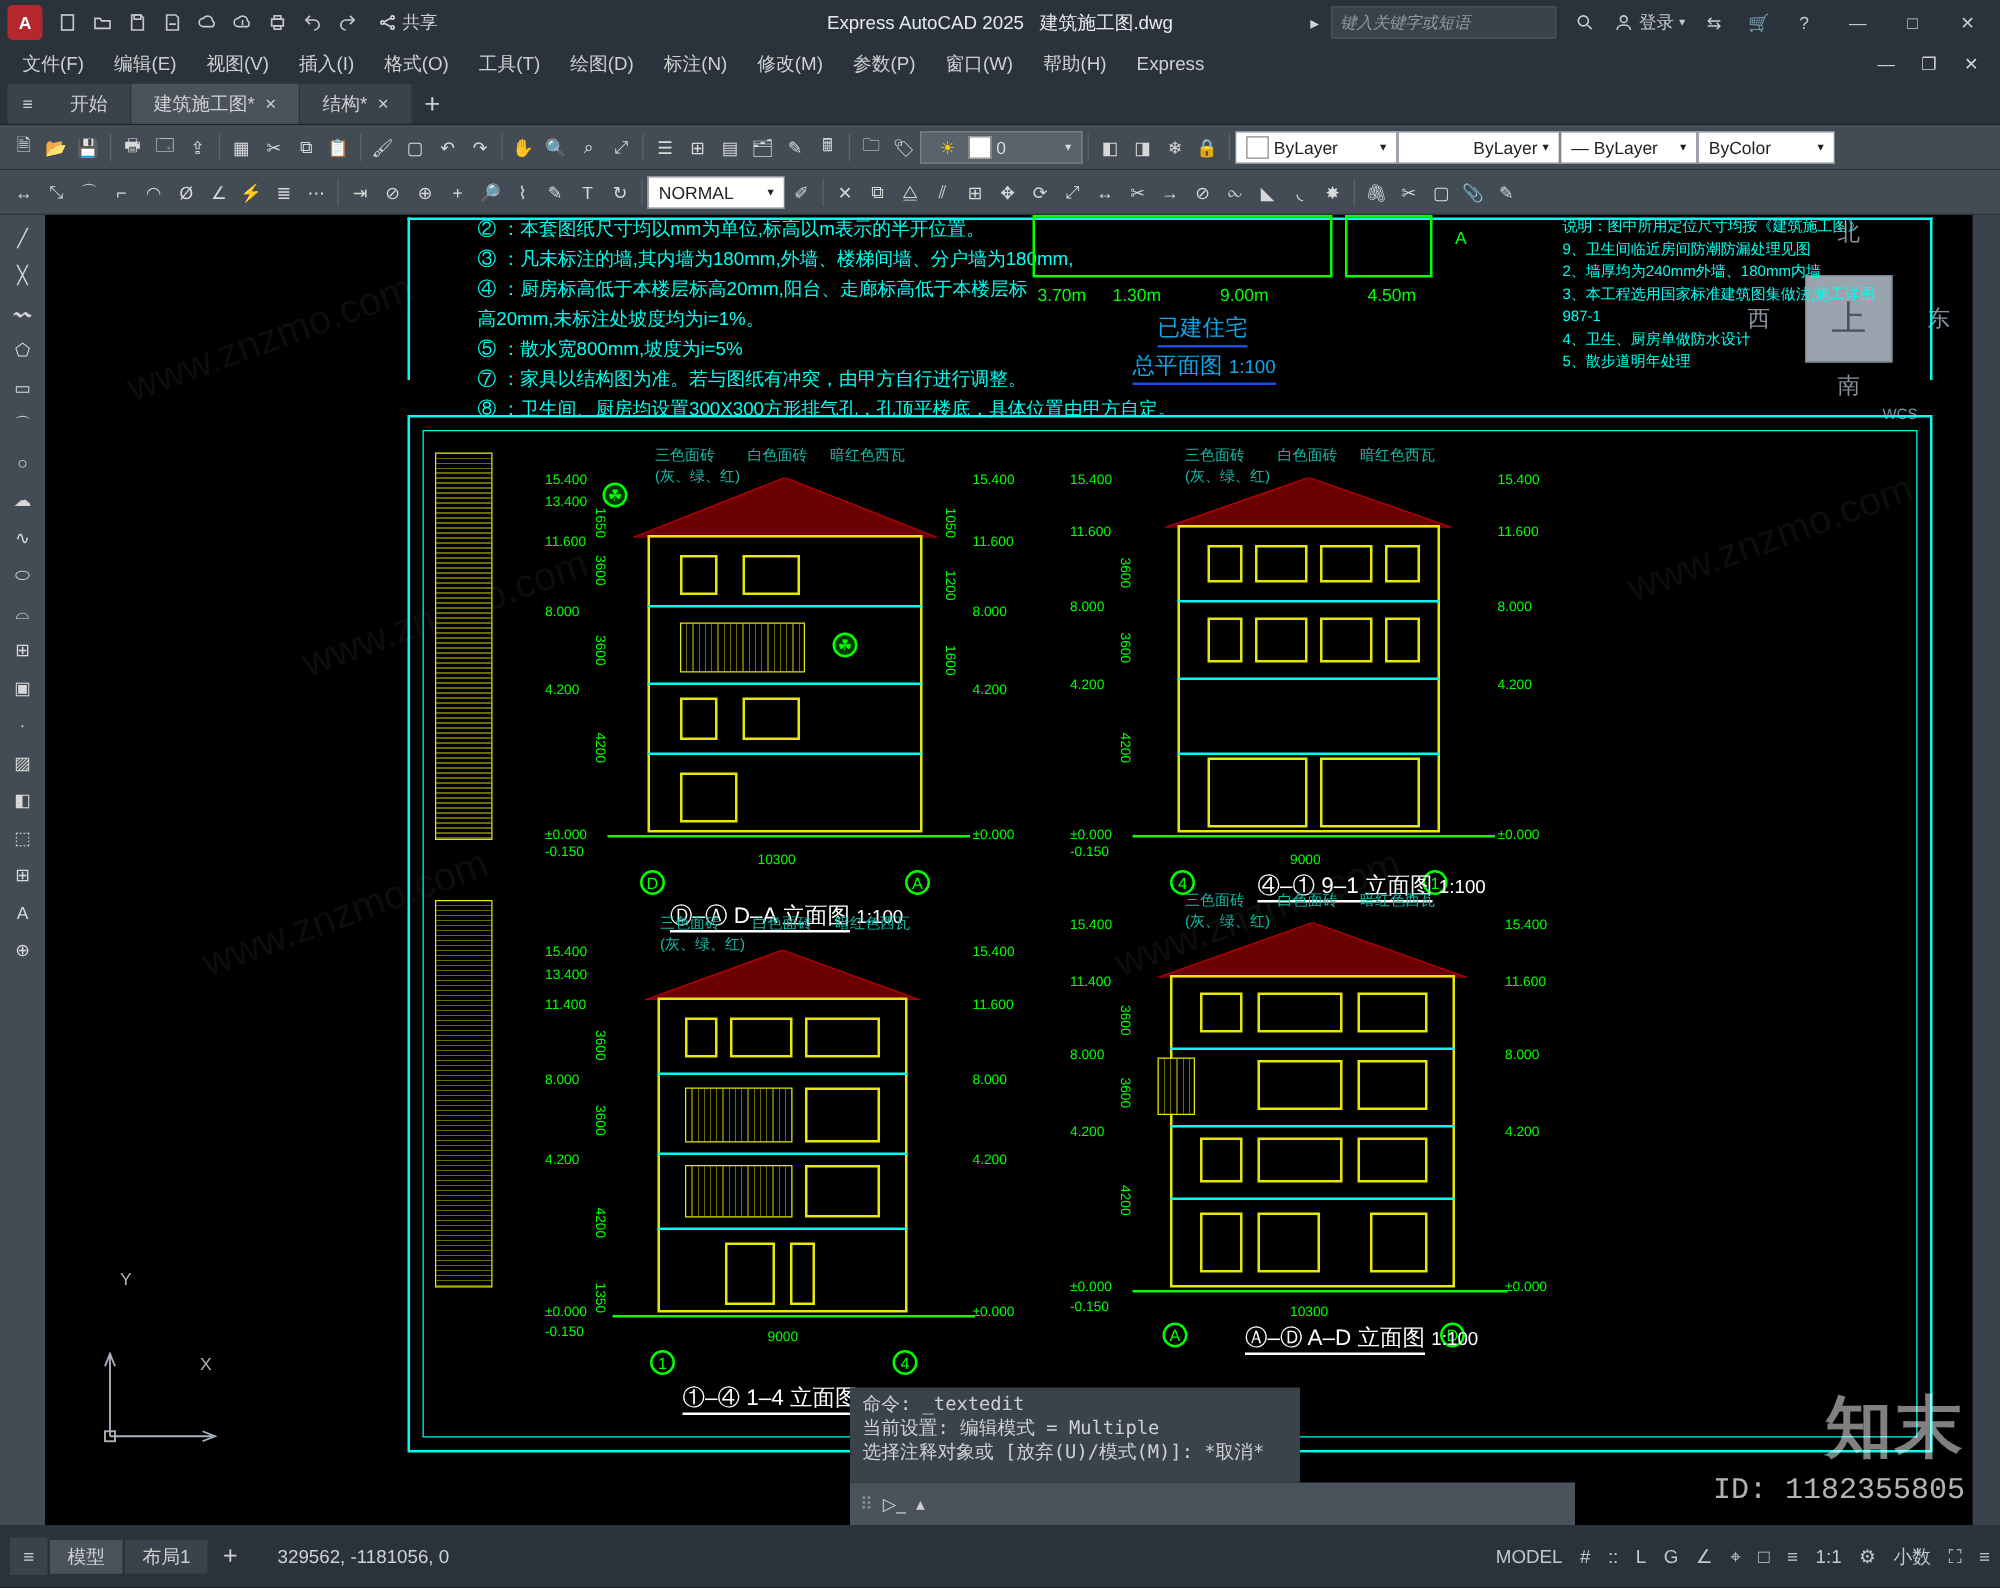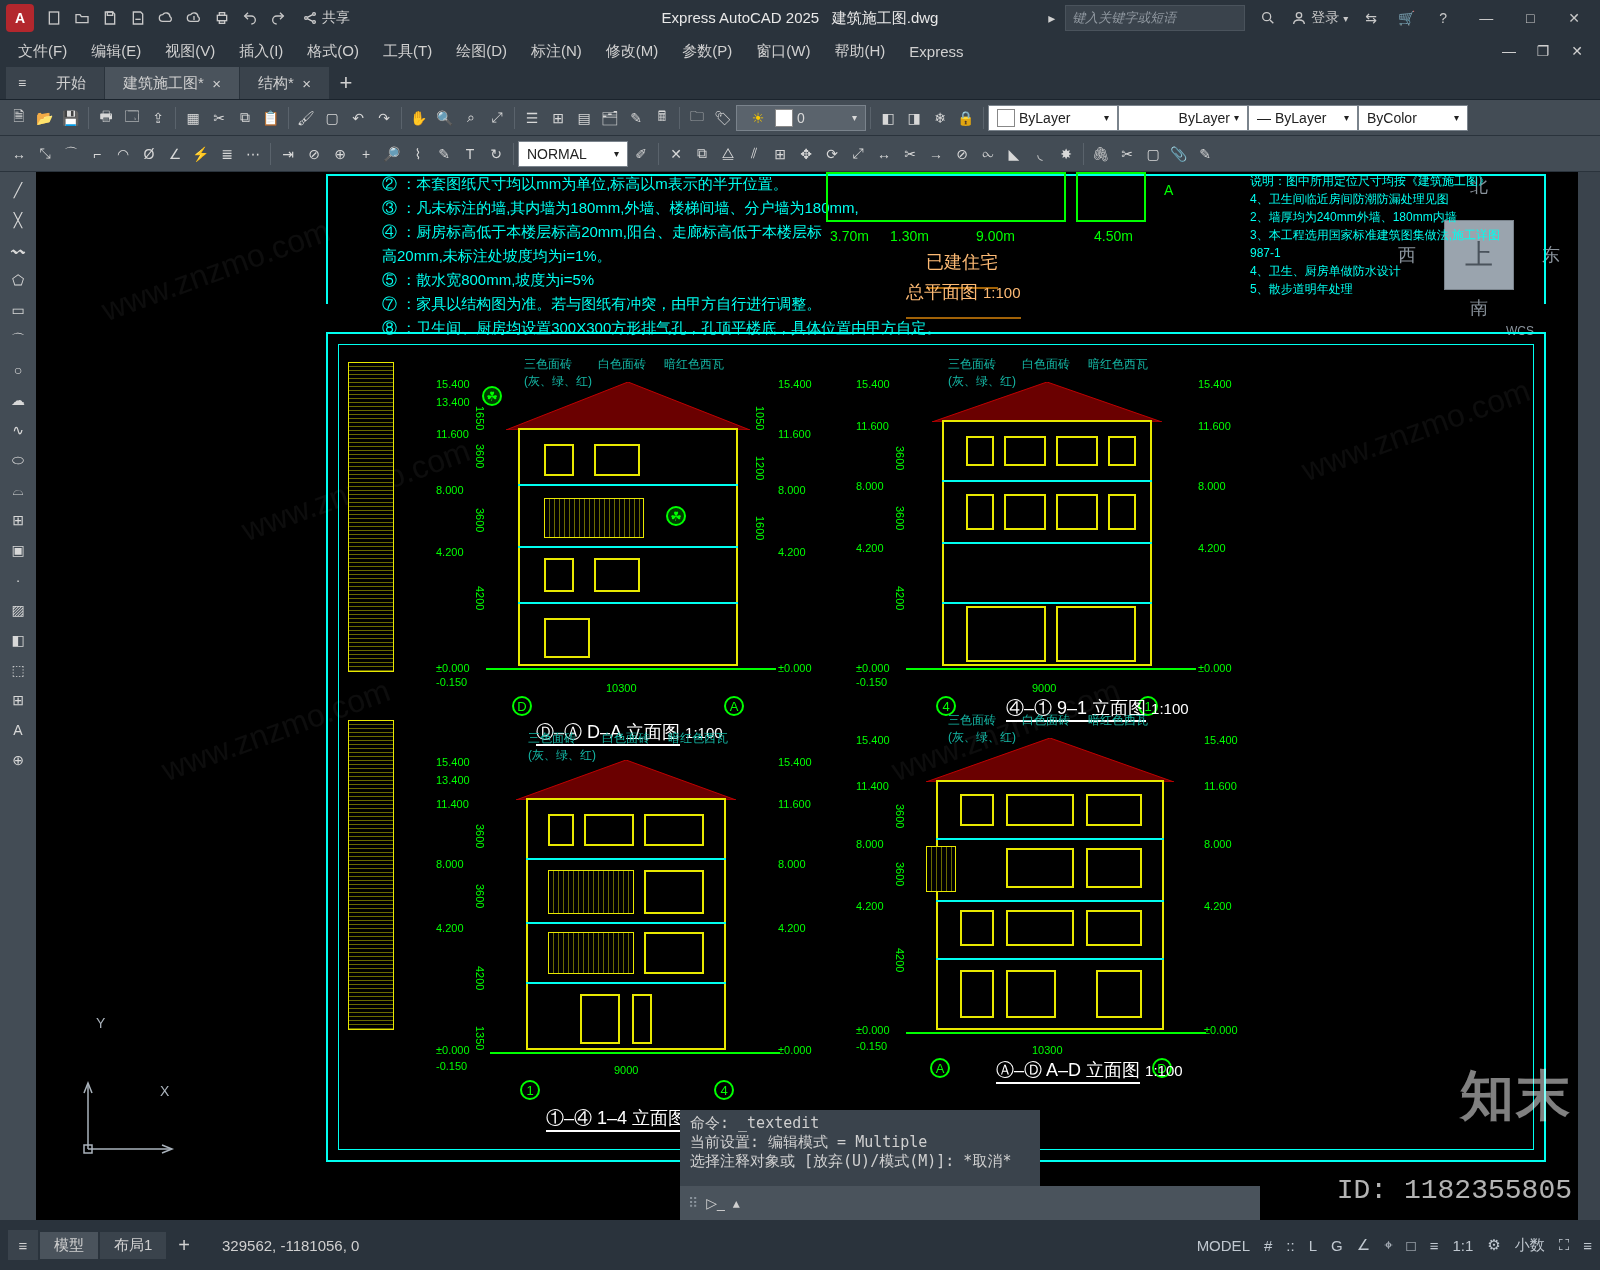--- a/index.html
+++ b/index.html
@@ -63,21 +63,21 @@
 .ucs .xax { position:absolute; left:100px; top:6px;}
 .ucs svg { stroke:#aab3bc; }
 
 
 .cadframe { position:absolute; border:2px solid #00fff0; }
 .notes { position:absolute; font-size:15px; color:#00fff0; line-height:24px;}
 .notes .nline { white-space:nowrap;}
 .siteplan { position:absolute; }
 .siteplan .building { border:2px solid #00ff00; position:absolute;}
 .siteplan .dim { position:absolute; color:#00ff00; font-size:14px;}
-.sitetitle { position:absolute; color:#fdba74; font-size:18px; border-bottom:2px solid #a16207; padding-bottom:13px;}
+.sitetitle { position:absolute; color:#0ea5e9; font-size:18px; border-bottom:2px solid #1d4ed8; padding-bottom:2px;}
 .sitetitle .sc { font-size:15px;}
 
 
 .elev { position:absolute; }
 .elev .bldg { position:absolute; border:2px solid #e8e800; background:rgba(0,0,0,0);}
 .elev .roof { position:absolute; }
 .elev .roof svg polygon { fill:#6a0000; stroke:#c00000;}
 .elev .win { position:absolute; border:2px solid #e8e800;}
 .elev .floor { position:absolute; height:2px; background:#00fff0; }
 .elev .lvltxt { position:absolute; color:#00ff00; font-size:11px;}
@@ -105,21 +105,21 @@
 .bottombar .mtab { padding:4px 14px; background:#3a434c; margin-left:2px; cursor:pointer;}
 .bottombar .mtab.active { background:#4a535c;}
 .bottombar .add { padding:4px 12px; font-size:20px; cursor:pointer;}
 .bottombar .status { margin-left:auto; display:flex; align-items:center; gap:14px; color:#c0c8d0;}
 .bottombar .status .sbtn { cursor:pointer;}
 .bottombar .coords { margin-left:20px;}
 
 
 .watermark { position:absolute; right:28px; bottom:64px; text-align:right; color:rgba(255,255,255,0.5);font-family:Liberation Mono, monospace;}
 .watermark .wbig { font-size:54px; font-weight:bold; letter-spacing:2px;}
-.watermark .wid { font-size:28px; color:rgba(255,255,255,0.7);margin-top:42px;}
+.watermark .wid { font-size:24px; color:rgba(255,255,255,0.7);}
 
 .diag-wm { position:absolute; color:rgba(255,255,255,0.05); font-size:32px; transform:rotate(-20deg); pointer-events:none;}
 </style>
 </head>
 <body>
 
 <div class="titlebar">
   <div class="alogo">A</div>
   <div class="qat">
     <div class="qbtn">
@@ -409,21 +409,21 @@
       <div class="nline">③ ：凡未标注的墙,其内墙为180mm,外墙、楼梯间墙、分户墙为180mm,</div>
       <div class="nline">④ ：厨房标高低于本楼层标高20mm,阳台、走廊标高低于本楼层标</div>
       <div class="nline">    高20mm,未标注处坡度均为i=1%。</div>
       <div class="nline">⑤ ：散水宽800mm,坡度为i=5%</div>
       <div class="nline">⑦ ：家具以结构图为准。若与图纸有冲突，由甲方自行进行调整。</div>
       <div class="nline">⑧ ：卫生间、厨房均设置300X300方形排气孔，孔顶平楼底，具体位置由甲方自定。</div>
     </div>
 
     <div class="sidenotes" style="top:0px; right:68px;">
       <div>说明：图中所用定位尺寸均按《建筑施工图》</div>
-      <div>4、卫生间临近房间防潮防漏处理见图</div>
+      <div>9、卫生间临近房间防潮防漏处理见图</div>
       <div>2、墙厚均为240mm外墙、180mm内墙</div>
       <div>3、本工程选用国家标准建筑图集做法,施工详图987-1</div>
       <div>4、卫生、厨房单做防水设计</div>
       <div>5、散步道明年处理</div>
     </div>
 
     <div class="siteplan" style="top:0px; left:760px; width:380px; height:130px;">
       <div class="building" style="top:0px; left:30px; width:240px; height:50px;"></div>
       <div class="building" style="top:0px; left:280px; width:70px; height:50px;"></div>
       <div class="dim" style="top:56px; left:34px;">3.70m</div>

